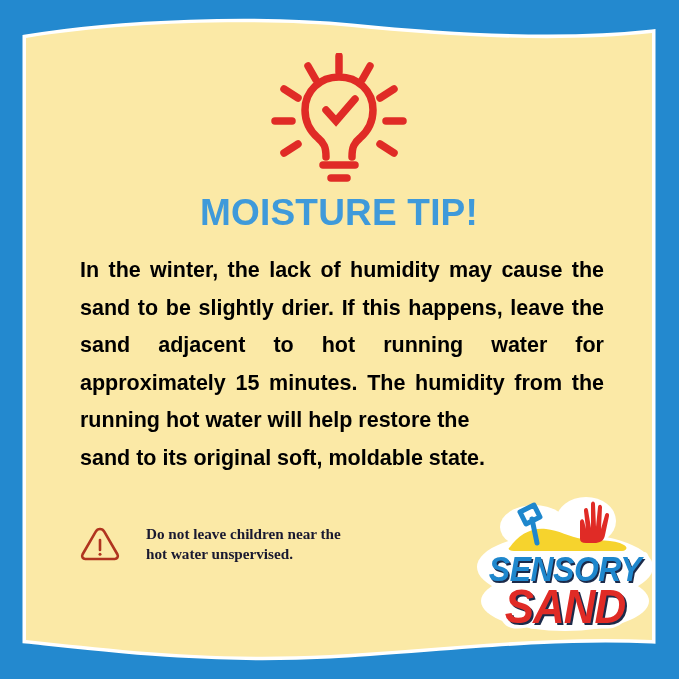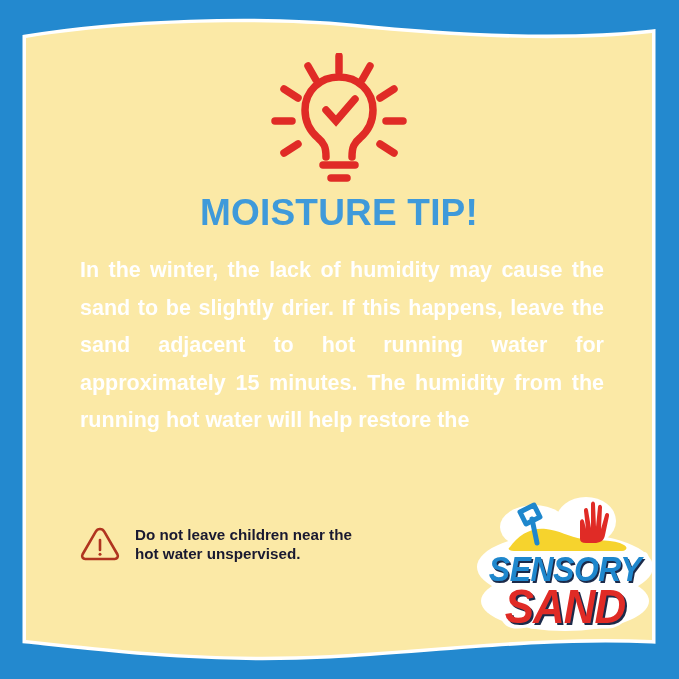--- a/index.html
+++ b/index.html
@@ -58,37 +58,38 @@
     line-height: 1;
     white-space: nowrap;
   }
 
   
   #body-text {
     position: absolute;
     left: 54px;
     top: 226px;
     width: 524px;
-    color: #ffffff;
+    color: #000000;
     font-size: 21.5px;
     font-weight: bold;
     line-height: 37.5px;
     text-align: justify;
     text-justify: inter-word;
   }
   #body-text .lastline { display: block; }
 
   
   #warning {
     position: absolute;
     left: 52px;
     top: 498px;
     display: flex;
-    align-items: center;
-    gap: 13px;
+    align-items: flex-start;
+    gap: 24px;
+    font-family: Liberation Serif, serif;
   }
   #warning-icon { flex: 0 0 auto; width: 44px; height: 40px; }
   #warning-icon svg { display: block; }
   #warning-text {
     color: #191930;
     font-size: 15.2px;
     font-weight: bold;
     line-height: 19.5px;
     white-space: pre-line;
   }
@@ -150,21 +151,21 @@
           <path d="M 57 57 L 67 68 L 86 46"></path>
 
           <line x1="54" y1="112" x2="86" y2="112"></line>
           <line x1="62" y1="125" x2="78" y2="125"></line>
         </g>
       </svg>
     </div>
 
     <div id="headline">MOISTURE TIP!</div>
 
-    <div id="body-text"><span>In the winter, the lack of humidity may cause the sand to be slightly drier. If this happens, leave the sand adjacent to hot running water for approximately 15 minutes. The humidity from the running hot water will help restore the</span></div>
+    <div id="body-text"><span>In the winter, the lack of humidity may cause the sand to be slightly drier. If this happens, leave the sand adjacent to hot running water for approximately 15 minutes. The humidity from the running hot water will help restore the</span><span class="lastline">sand to its original soft, moldable state.</span></div>
 
     <div id="warning">
       <span id="warning-icon">
         <svg viewBox="0 0 44 40" width="44" height="40">
           <path d="M 22 5
                    C 24 5, 25.5 6.2, 26.4 7.8
                    L 39.5 30.5
                    C 40.6 32.6, 39.2 35, 36.8 35
                    L 7.2 35
                    C 4.8 35, 3.4 32.6, 4.5 30.5

